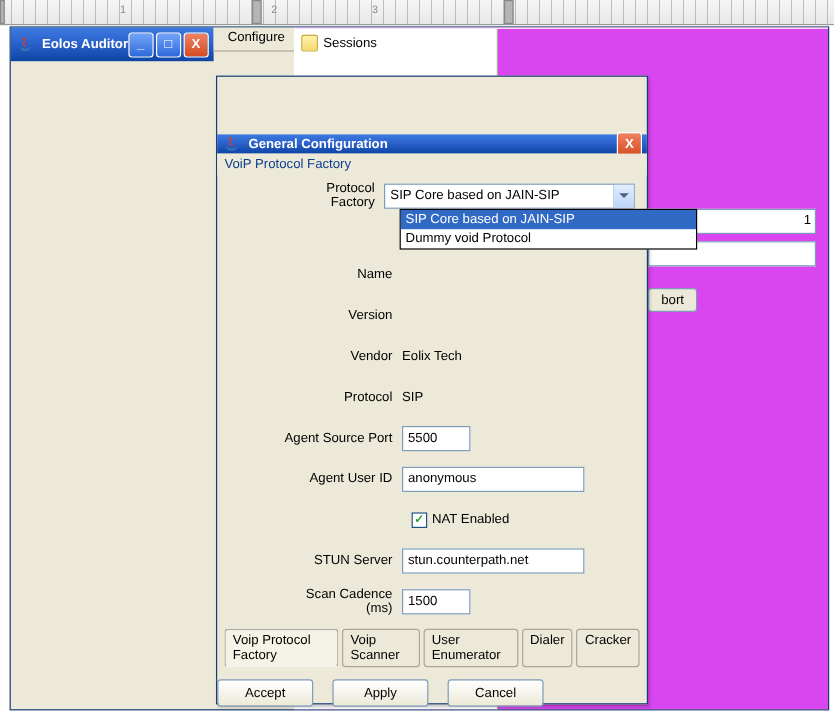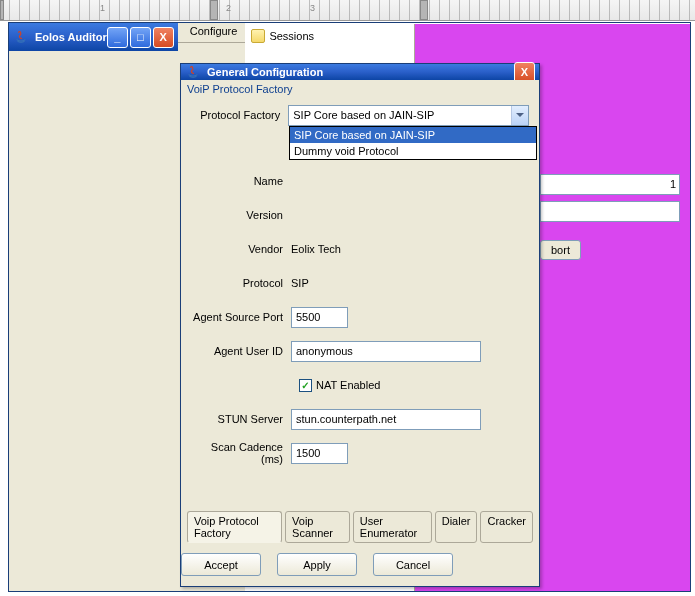--- a/index.html
+++ b/index.html
@@ -34,40 +34,40 @@
 .tree-item { display: flex; align-items: center; gap: 4px; padding: 1px 2px; }
 .tree-icon { width: 14px; height: 14px; background: linear-gradient(#fff2b0, #f5d96b); border: 1px solid #c9a935; border-radius: 2px; display: inline-block; }
 
 
 .bg-panel { position: absolute; right: 10px; top: 50px; width: 140px; }
 .bg-field { height: 21px; border: 1px solid #7f9db9; background: #fff; margin-bottom: 6px; text-align: right; padding-right: 3px; line-height: 19px; }
 .bg-btn { display: inline-block; border: 1px solid #7f9db9; background: #ece9d8; padding: 3px 10px; border-radius: 3px; }
 
 
 .dialog { position: absolute; left: 180px; top: 63px; width: 360px; height: 524px; border: 1px solid #1a3e78; background: #ece9d8; display: flex; flex-direction: column; box-shadow: 2px 2px 3px rgba(0,0,0,.25); }
-.dialog .titlebar { height: 16px; font-size: 12px; }
+.dialog .titlebar { height: 16px; font-size: 12px; margin-top: 48px; }
 
 .group-label { color: #0e3f8f; padding: 3px 6px; background: #ece9d8; }
-.form-area { flex: 1; padding: 6px 10px 0 10px; position: relative; }
+.form-area { flex: 1; padding: 6px 10px 0 10px; position: relative; margin-left: 44px; }
 
 .form-row { display: flex; align-items: center; margin-bottom: 12px; height: 22px; }
 .form-label { width: 100px; text-align: right; padding-right: 8px; color: #000; }
 .form-value { flex: 1; color: #000; }
 
 .xp-combo { position: relative; width: 248px; height: 21px; border: 1px solid #7f9db9; background: #fff; display: flex; align-items: center; }
 .xp-combo-text { flex: 1; padding: 0 4px; white-space: nowrap; overflow: hidden; }
 .xp-combo-btn { width: 17px; height: 100%; background: linear-gradient(#e2eefe, #bcd3f7); border-left: 1px solid #b6c8e5; display: flex; align-items: center; justify-content: center; cursor: pointer; }
 .xp-combo-btn::after { content: ""; border-left: 4px solid transparent; border-right: 4px solid transparent; border-top: 4px solid #4d6185; }
 
 .dropdown-list { position: absolute; left: 108px; top: 28px; width: 248px; border: 1px solid #000; background: #fff; z-index: 5; }
 .dropdown-list .opt { padding: 1px 4px; height: 16px; line-height: 14px; cursor: pointer; }
 .dropdown-list .opt.sel { background: #316ac5; color: #fff; }
 
 .xp-input { height: 21px; border: 1px solid #7f9db9; background: #fff; padding: 0 4px; }
-.w190 { width: 190px; } .w70 { width: 57px; }
+.w190 { width: 152px; } .w70 { width: 57px; }
 
 .xp-check { display: inline-flex; align-items: center; gap: 4px; margin-left: 108px; }
 .xp-check-box { width: 13px; height: 13px; border: 1px solid #1c5180; background: #fff; display: flex; align-items: center; justify-content: center; color: #21a121; font-size: 10px; font-weight: bold; }
 
 .tab-row { display: flex; gap: 3px; padding: 0 6px; margin-top: auto; margin-bottom: 4px; }
 .tab-btn { border: 1px solid #aca899; border-radius: 3px; background: #ece9d8; padding: 3px 6px; cursor: pointer; }
 .tab-btn.active { background: #f5f3e7; border-bottom-color: #f5f3e7; }
 
 .button-row { display: flex; gap: 16px; justify-content: flex-start; padding: 6px 0 10px 0; }
 .xp-btn { width: 80px; height: 23px; border: 1px solid #7f9db9; border-radius: 3px; background: linear-gradient(#fff, #ece9d8); cursor: pointer; }

